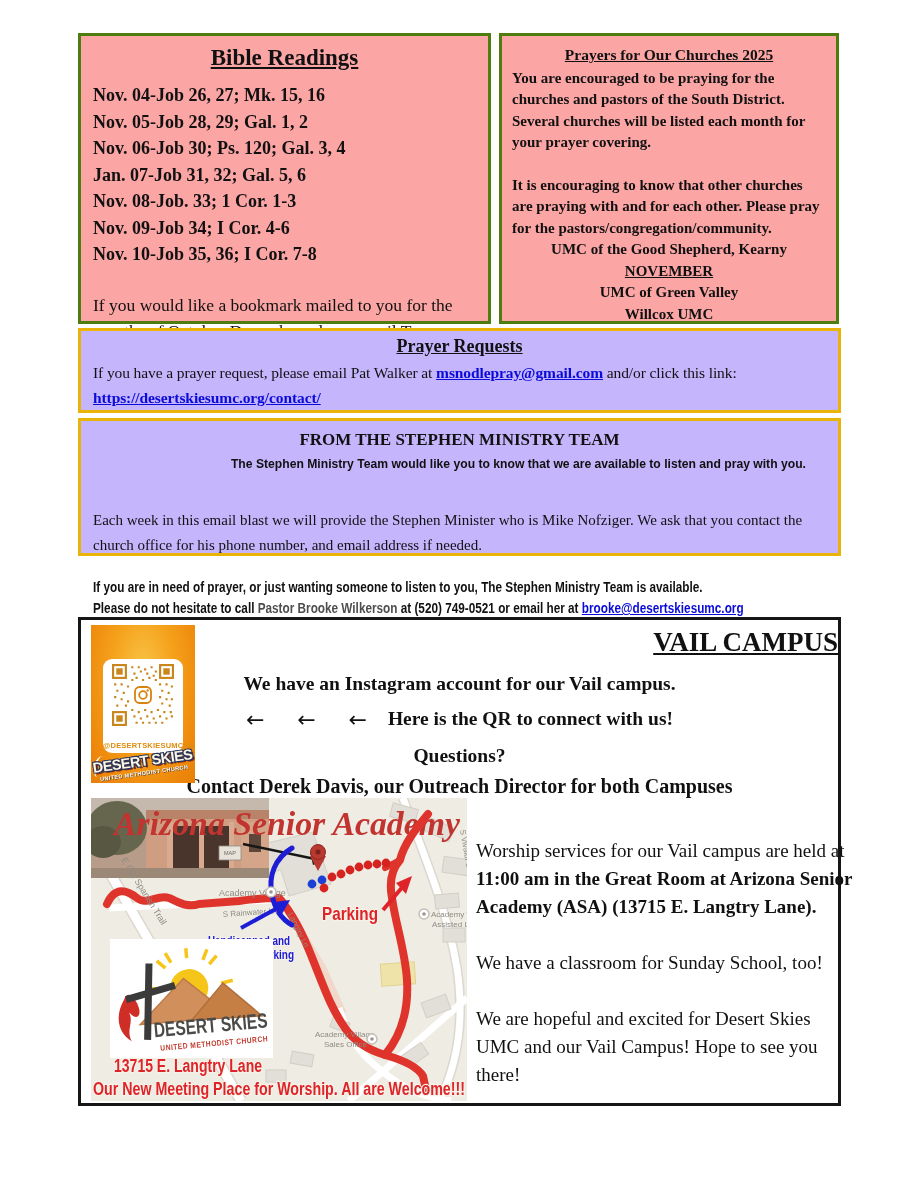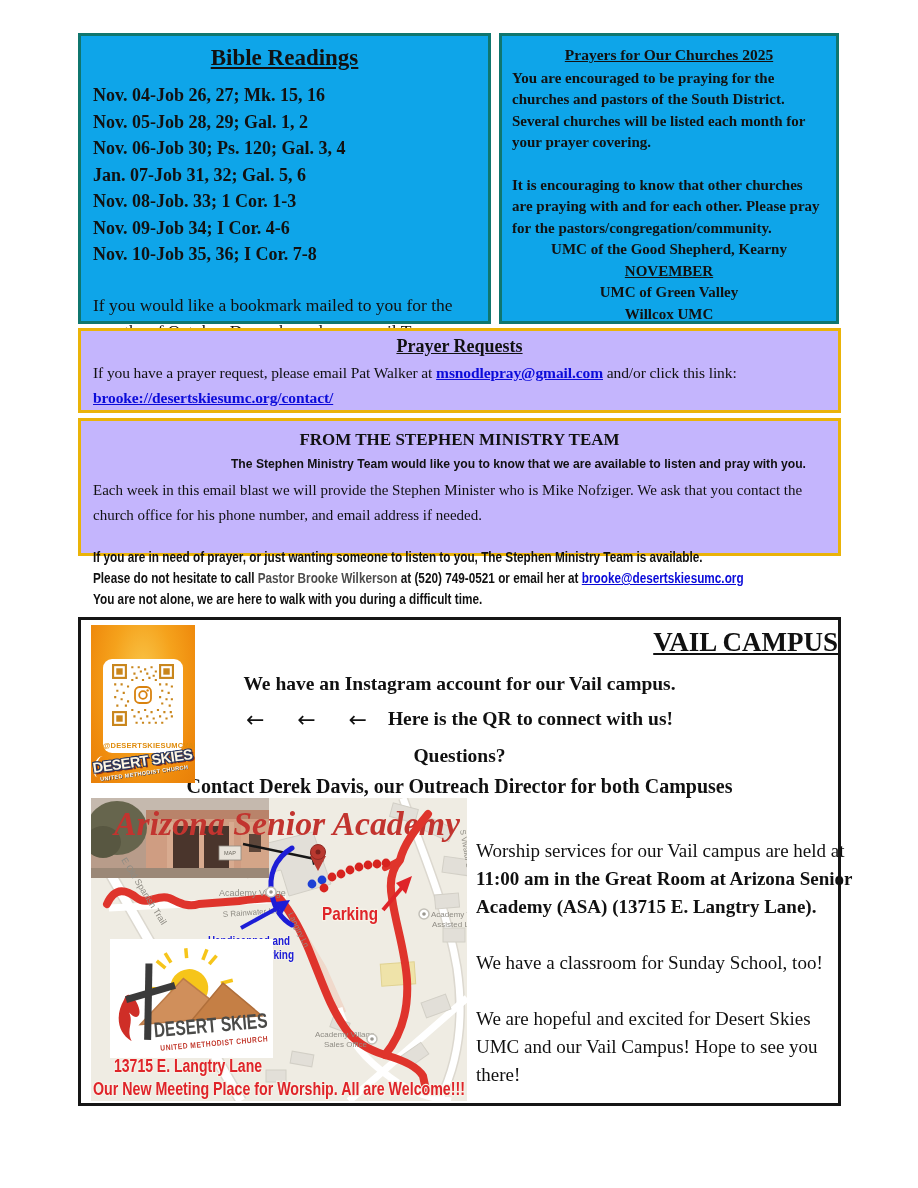--- a/index.html
+++ b/index.html
@@ -1,21 +1,21 @@
 <!DOCTYPE html>
 <html><head>
 <meta charset="utf-8">
 <style>
   html,body { margin:0; padding:0; }
   body {
     width:918px; height:1188px; position:relative; background:#ffffff;
     font-family:"Liberation Serif", serif; color:#111;
   }
   .box { position:absolute; box-sizing:border-box; }
-  .green-box { background:#0ea5e9; border:3px solid #0f766e; }
+  .green-box { background:#fca5a5; border:3px solid #4d7c0f; }
   .red-box { background:#c4b5fd; border:3px solid #eab308; }
   .black-box { background:#fff; border:3px solid #161616; }
 
   #box1 { left:78px; top:33px; width:413px; height:291px; }
   #box2 { left:499px; top:33px; width:340px; height:291px; }
   #box3 { left:78px; top:328px; width:763px; height:85px; }
   #box4 { left:78px; top:418px; width:763px; height:138px; }
   #box5 { left:78px; top:617px; width:763px; height:489px; }
 
   .blue-link { color:#0b0bd9; font-weight:bold; text-decoration:underline; }
@@ -34,21 +34,21 @@
   .b2-month { text-decoration:underline; }
 
   
   .b3-title { text-align:center; font-size:18px; font-weight:bold; text-decoration:underline; padding-top:5px; }
   .b3-body { padding:3px 12px 0 12px; font-size:15.5px; line-height:25px; letter-spacing:-0.1px; }
 
   
   .b4-head { text-align:center; font-size:17px; font-weight:bold; padding-top:9px; }
   .b4-sub { text-align:right; margin-top:4px; }
   .b4-sub span { display:inline-block; font-family:"Liberation Sans", sans-serif; font-weight:bold; font-size:13.5px; transform:scaleX(0.9); white-space:nowrap; }
-  .b4-body { padding:0 12px; margin-top:6px; font-size:15px; line-height:25px; }
+  .b4-body { padding:0 12px; margin-top:36px; font-size:15px; line-height:25px; }
   .b4-bolds { margin-top:19px; padding:0 12px; }
   .narrow-line { font-family:"Liberation Sans", sans-serif; font-weight:bold; font-size:14px; line-height:21px; transform:scaleX(0.84); transform-origin:0 50%; white-space:nowrap; }
   .gray-name { color:#4e4e4e; }
 
   
   .v-title { text-align:right; font-size:27px; font-weight:bold; text-decoration:underline; padding-top:7px; }
   .v-line1 { text-align:center; font-size:19.5px; font-weight:bold; margin-top:15px; }
   .v-qrline { text-align:center; font-size:19.5px; font-weight:bold; margin-top:12px; }
   .v-arrow { font-family:"DejaVu Sans", sans-serif; font-size:22px; font-weight:normal; vertical-align:-2px; }
   .a1 { margin-right:28px; } .a2 { margin-right:28px; } .a3 { margin-right:16px; }
@@ -101,21 +101,21 @@
     <div class="tcenter b2-month">NOVEMBER</div>
     <div class="tcenter">UMC of Green Valley</div>
     <div class="tcenter">Willcox UMC</div>
   </div>
 </div>
 
 <div id="box3" class="box red-box">
   <div class="b3-title">Prayer Requests</div>
   <div class="b3-body">
     <span>If you have a prayer request, please email Pat Walker at </span><a class="blue-link">msnodlepray@gmail.com</a><span> and/or click this link:</span><br>
-    <a class="blue-link">brooke://desertskiesumc.org/contact/</a>
+    <a class="blue-link">https://desertskiesumc.org/contact/</a>
   </div>
 </div>
 
 <div id="box4" class="box red-box">
   <div class="b4-head">FROM THE STEPHEN MINISTRY TEAM</div>
   <div class="b4-sub"><span>The Stephen Ministry Team would like you to know that we are available to listen and pray with you.</span></div>
   <div class="b4-body">Each week in this email blast we will provide the Stephen Minister who is Mike Nofziger. We ask that you contact the church office for his phone number, and email address if needed.</div>
   <div class="b4-bolds">
     <div class="narrow-line">If you are in need of prayer, or just wanting someone to listen to you, The Stephen Ministry Team is available.</div>
     <div class="narrow-line"><span>Please do not hesitate to call </span><span class="gray-name">Pastor Brooke Wilkerson</span><span> at (520) 749-0521 or email her at </span><a class="blue-link">brooke@desertskiesumc.org</a></div>

